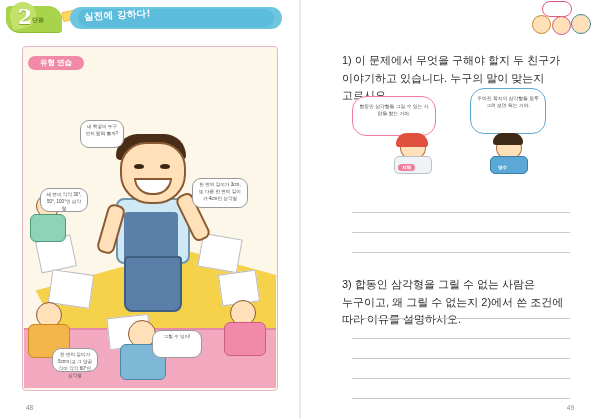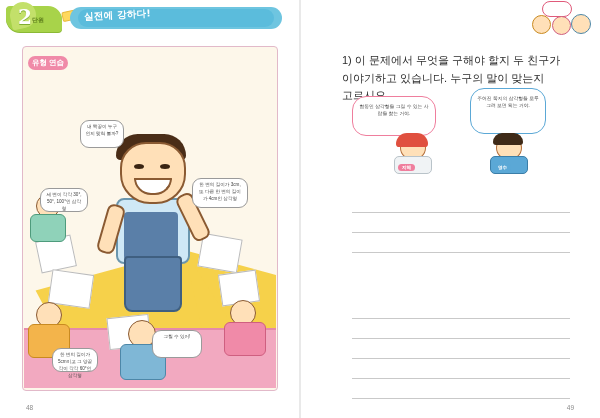--- a/index.html
+++ b/index.html
@@ -72,21 +72,21 @@
 
   
   .panel{
     position:absolute;left:22px;top:46px;width:256px;height:345px;
     background:#fdf7ea;border:1.5px solid #e2b9c9;border-radius:4px;
     box-sizing:border-box;
   }
   .tag{
     position:absolute;left:28px;top:56px;
     background:#f08aa8;color:#fff;font-size:7.5px;font-weight:bold;
-    padding:2px 4px;border-radius:9px;
+    padding:2px 12px;border-radius:9px;
   }
   .prompt{
     position:absolute;left:34px;top:74px;width:232px;
     font-size:7.2px;line-height:1.75;color:#3a3a3a;
     word-break:keep-all;
   }
 
   
   .illus{
     position:absolute;left:24px;top:120px;width:252px;height:268px;
@@ -292,20 +292,24 @@
     <div style="position:absolute;left:8px;top:0;width:24px;height:22px;background:#ffe0b8;border:1.5px solid #b5703c;border-radius:50%;"></div>
     <div style="position:absolute;left:5px;top:-3px;width:30px;height:12px;background:#3f2a17;border-radius:12px 12px 4px 4px;"></div>
     <div style="position:absolute;left:2px;top:20px;width:36px;height:16px;background:#5ba8d6;border:1.5px solid #3b7ea8;border-radius:5px;"></div>
   </div>
   <div class="namebadge" style="left:494px;top:164px;background:#5ba8d6;">영수</div>
 
   <div class="rule" style="top:212px;"></div>
   <div class="rule" style="top:232px;"></div>
   <div class="rule" style="top:252px;"></div>
 
+  <div class="q q3">
+    <span>3)</span>
+    <span>합동인 삼각형을 그릴 수 없는 사람은 누구이고, 왜 그릴 수 없는지 2)에서 쓴 조건에 따라 이유를 설명하시오.</span>
+  </div>
   <div class="rule" style="top:318px;"></div>
   <div class="rule" style="top:338px;"></div>
   <div class="rule" style="top:358px;"></div>
   <div class="rule" style="top:378px;"></div>
   <div class="rule" style="top:398px;"></div>
 
   <div class="pgnum r">49</div>
 </div>
 
 </body></html>

